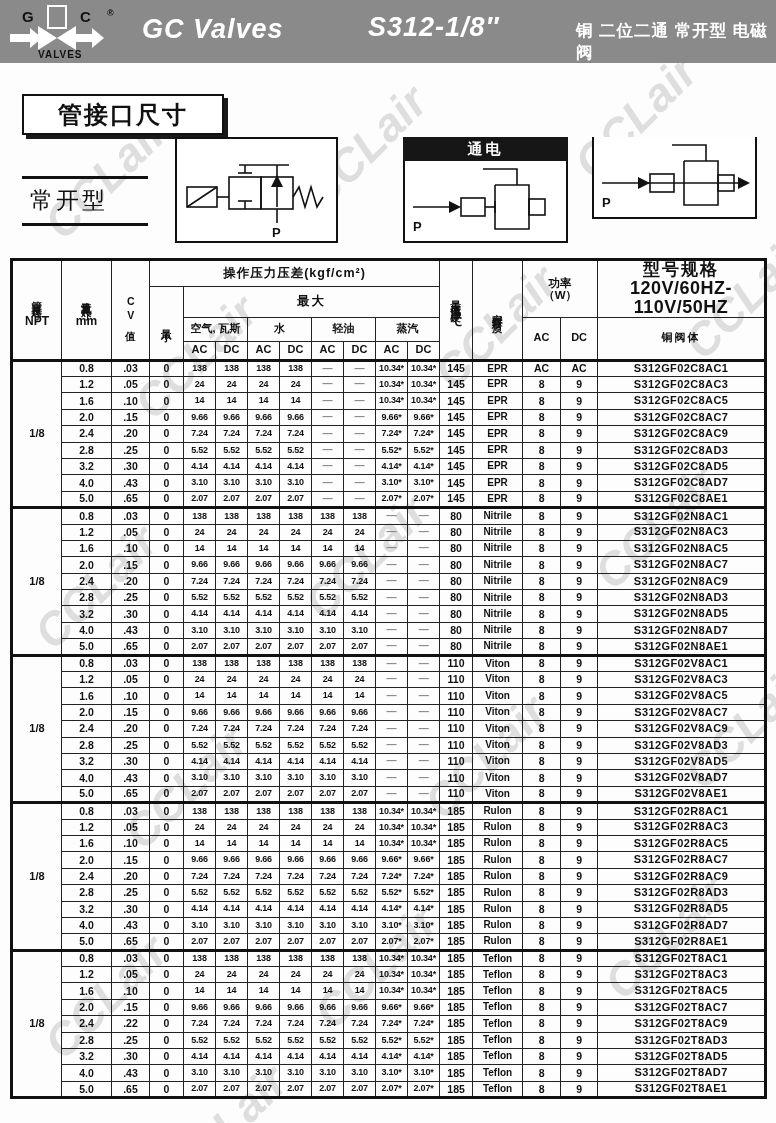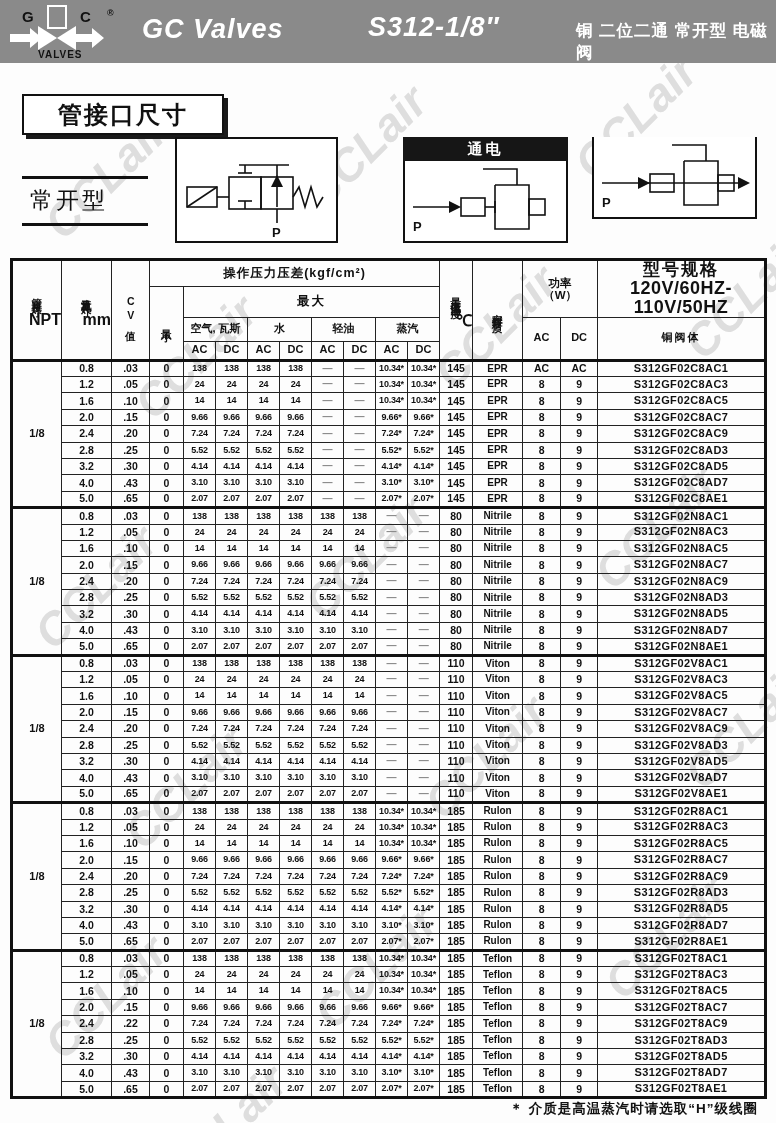--- a/index.html
+++ b/index.html
@@ -40,21 +40,21 @@
   table.spec th, table.spec td { border:1px solid #222; text-align:center; vertical-align:middle; padding:0; line-height:1.05; }
   table.spec { border:3px solid #111; }
   thead tr.hr1 th { height:27px; }
   thead tr.hr2 th { height:24px; }
   thead tr.hr3 th { height:24px; }
   thead tr.hr4 th { height:19px; }
   thead th { font-size:11.5px; font-weight:bold; background:transparent; }
   thead { border-bottom:3px solid #111; }
   .vtext { writing-mode:vertical-rl; text-orientation:upright; margin:0 auto; font-size:10.5px; font-weight:bold;
            letter-spacing:2px; line-height:1; }
-  .hunit { font-size:16px; font-weight:bold; margin-top:12px;text-align:right; }
+  .hunit { font-size:12px; font-weight:bold; margin-top:12px; }
   .pressure-title { font-size:12.5px; letter-spacing:1px; }
   .max-label { font-size:12.5px; letter-spacing:2px; }
   .media-th { font-size:11px; }
   .acdc-th { font-size:11px; }
   .power-th { font-size:11.5px; white-space:pre-line; }
   .model-th .l1 { font-size:17px; font-weight:bold; letter-spacing:2px; }
   .model-th .l2 { font-size:18px; font-weight:bold; margin-top:0; letter-spacing:0.5px; }
   .body-th { font-size:11px; letter-spacing:2px; }
 
   tbody td { height:16.4px; font-weight:bold; }
@@ -1071,15 +1071,14 @@
             <td class="c-temp">185</td>
             <td class="c-seal">Teflon</td>
             <td class="c-pw">8</td>
             <td class="c-pw">9</td>
             <td class="c-model">S312GF02T8AE1</td>
           </tr>
         </tbody>
       </table>
   </div>
 
-  <div class="footnote">＊ 介质是高温蒸汽时请选取“H”级线圈</div>
 
 </div>
 
 </body></html>

